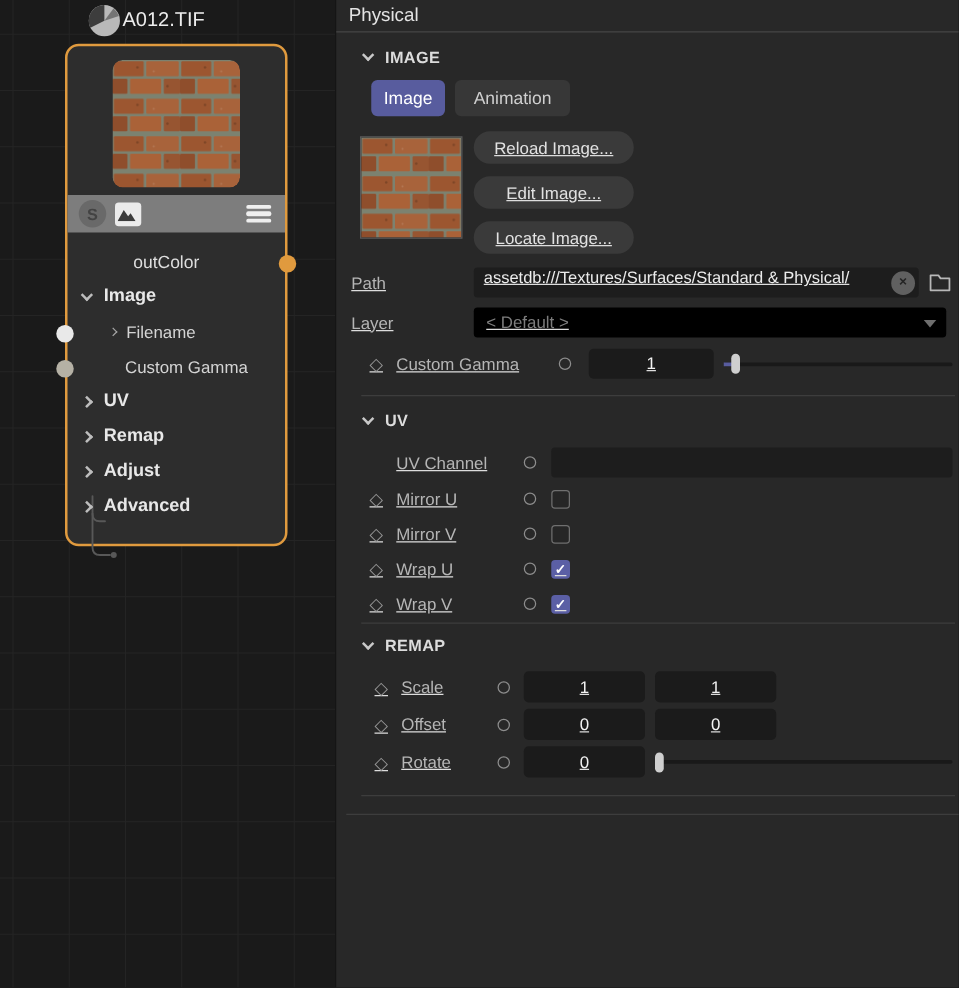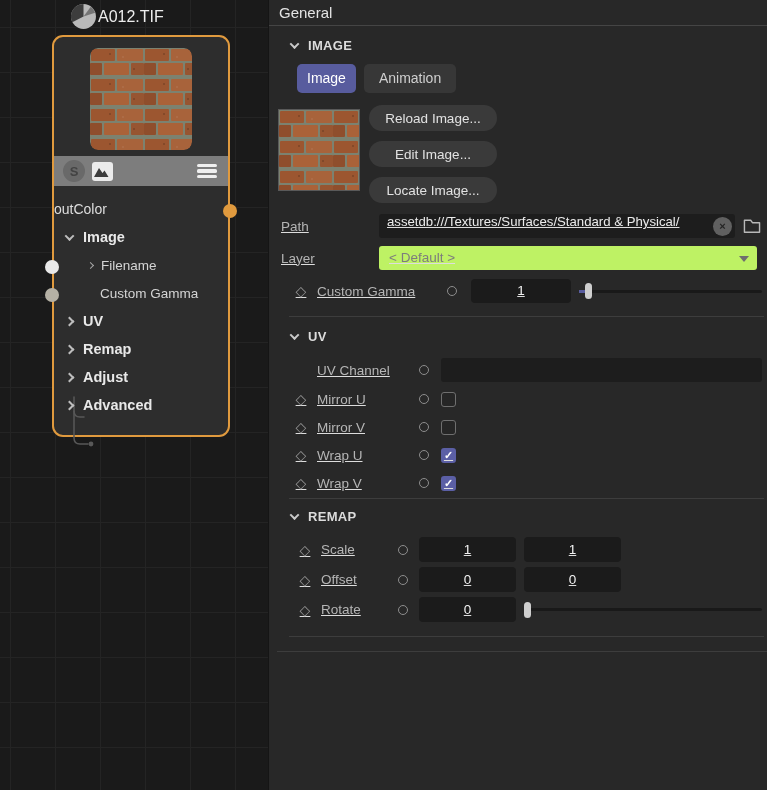--- a/index.html
+++ b/index.html
@@ -26,21 +26,21 @@
   .ntoolbar { height:30px; background:#7d7d7d; display:flex; align-items:center; padding:0 9px; }
   .sbadge { width:22px; height:22px; border-radius:50%; background:#696969; color:#434343;
             font-weight:bold; font-size:13px; display:flex; align-items:center; justify-content:center; }
   .ibadge { width:21px; height:19px; border-radius:3px; background:#ebebeb; margin-left:7px;
             display:flex; align-items:center; justify-content:center; }
   .spacer { flex:1; }
   .burger { width:20px; display:flex; flex-direction:column; gap:2.5px; margin-right:2px; }
   .burger i { display:block; height:3.2px; background:#efefef; border-radius:1.6px; }
 
   .nbody { position:relative; padding-top:12px; }
-  .outcolor { height:22px; line-height:22px; text-align:left; padding-right:16px;
+  .outcolor { height:22px; line-height:22px; text-align:center; padding-right:16px;
               font-size:14px; color:#dedede; }
   .tree { margin-top:3px; }
   .trow { height:28px; display:flex; align-items:center; font-size:14.5px; }
   .trow.bold  { font-weight:bold; color:#e8e8e8; }
   .trow.child { font-size:13.5px; color:#d4d4d4; }
   .chev { width:7px; height:7px; border-right:2px solid #bdbdbd; border-bottom:2px solid #bdbdbd;
           display:inline-block; flex:none; }
   .chev.down  { transform:rotate(45deg) translate(-1px,-1px); }
   .chev.right { transform:rotate(-45deg); }
   .chev.small { width:5px; height:5px; border-width:1.6px; border-color:#a7a7a7; }
@@ -65,41 +65,41 @@
                 font-weight:bold; font-size:13px; color:#dcdcdc; letter-spacing:.3px; }
   .sec-header .chev { margin-right:10px; border-color:#c9c9c9; }
   .mt11 { margin-top:11px; } .mt9 { margin-top:9px; }
 
   .tabs { margin-top:11px; margin-left:28px; display:flex; gap:8px; }
   .tab { height:29px; line-height:29px; padding:0 11px; border-radius:5px; font-size:14px;
          background:#373737; color:#cfcfcf; }
   .tab.active { background:#585c9e; color:#fff; padding:0 10px; }
   .tab.anim { padding:0 15px; }
 
-  .image-block { margin-top:12px; padding-left:9px; display:flex; }
+  .image-block { margin-top:12px; padding-left:19px; display:flex;text-decoration:underline; }
   .thumb-panel { width:82px; height:82px; border:1px solid #595959; margin-top:4px; display:block; }
   .img-buttons { margin-left:9px; display:flex; flex-direction:column; gap:10px; }
   .pill-btn { width:128px; height:26px; border-radius:13px; background:#3a3a3a; color:#e2e2e2;
               font-size:13.5px; display:flex; align-items:center; justify-content:center; }
 
   .row { display:flex; align-items:center; height:24px;text-decoration:underline; }
   .f-label { margin-left:12px; width:98px; color:#b5b5b5; flex:none; }
   .mt8 { margin-top:8px; } .mt10 { margin-top:10px; }
 
   .path-row { margin-top:11px; }
   .path-field { flex:1; height:24px; background:#1d1d1d; border-radius:3px; position:relative;
                 display:flex; align-items:flex-start; overflow:hidden; }
   .path-text { padding-left:8px; padding-right:26px; color:#ececec; font-size:13.2px;
                white-space:nowrap; overflow:hidden; }
   .clear-btn { position:absolute; right:3px; top:2.5px; width:19px; height:19px; border-radius:50%;
                background:#606060; color:#242424; font-size:11px; font-weight:bold;
                display:flex; align-items:center; justify-content:center; }
   .folder { width:18px; height:16px; margin-left:8px; margin-right:6px; flex:none; }
 
-  .dropdown { flex:1; height:24px; background:#bef264; border-radius:3px; margin-right:10px;
+  .dropdown { flex:1; height:24px; background:#000000; border-radius:3px; margin-right:10px;
               position:relative; line-height:24px; padding-left:10px; color:#7d7d7d; }
   .caret { position:absolute; right:8px; top:10px; width:0; height:0;
            border-left:5px solid transparent; border-right:5px solid transparent;
            border-top:6px solid #6e6e6e; }
 
   .auto-pill { flex:1; height:24px; border-radius:12px; background:#383838; margin-right:10px;
                text-align:center; line-height:24px; color:#f0f0f0; }
 
   .diamond { margin-left:24px; width:16px; text-align:center; color:#969696; font-size:14px; flex:none; }
   .diamond.rm { margin-left:28px; }
@@ -229,21 +229,21 @@
       </div>
     </div>
 
     <span class="port out"></span>
     <span class="port in1"></span>
     <span class="port in2"></span>
   </div>
 </div>
 
 <div class="panel">
-  <div class="panel-title">General</div>
+  <div class="panel-title">Physical</div>
   <div class="div-full"></div>
 
   <div class="sec-header mt11">
     <span class="chev down"></span>
     <span>IMAGE</span>
   </div>
 
   <div class="tabs">
     <div class="tab active">Image</div>
     <div class="tab anim">Animation</div>

